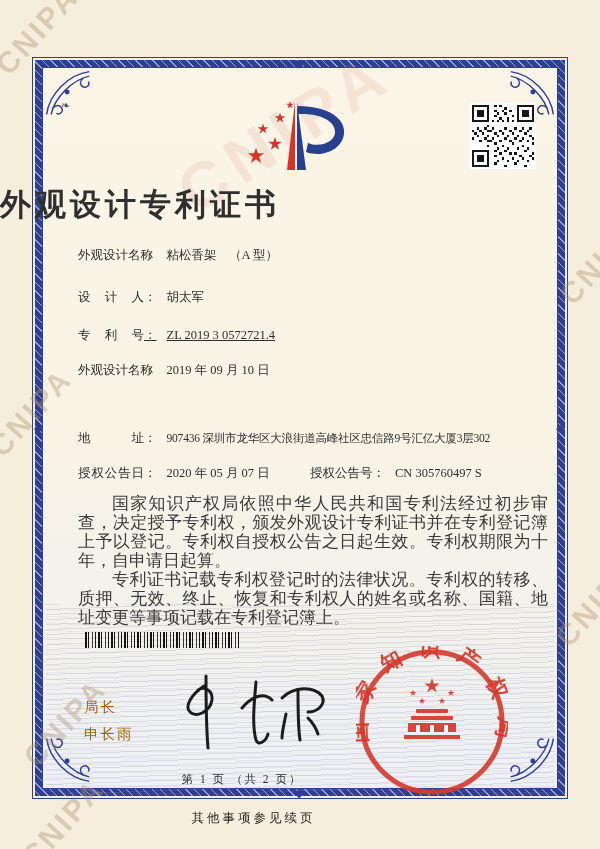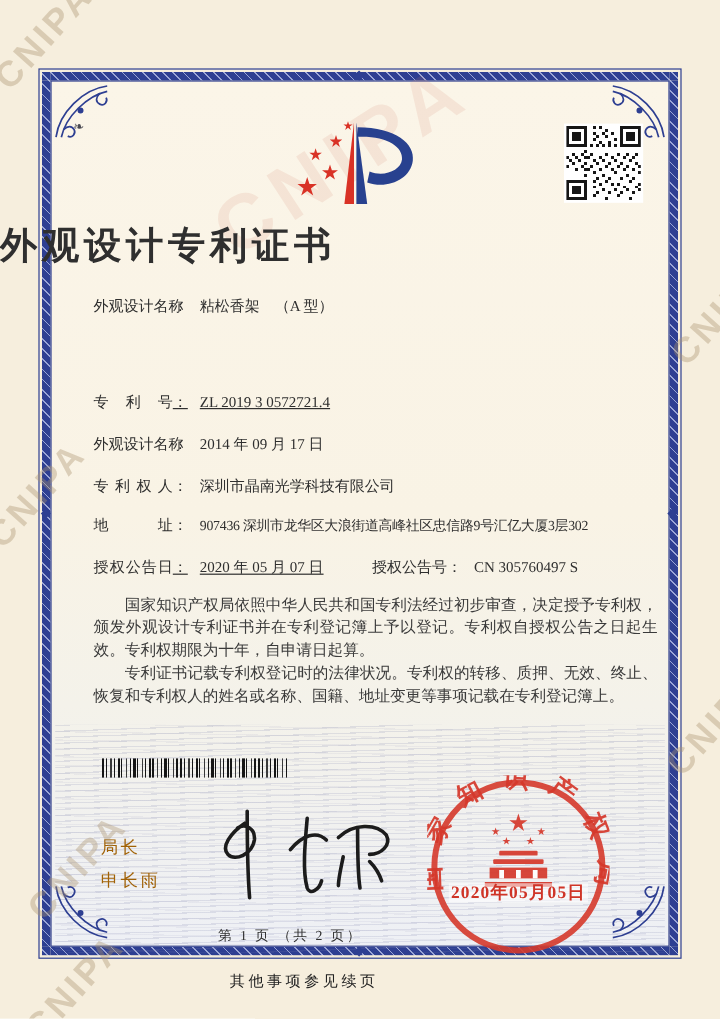--- a/index.html
+++ b/index.html
@@ -37,21 +37,21 @@
 
   
   .frow{position:absolute;left:78px;height:18px;white-space:nowrap;font-size:12.5px;z-index:10;width:480px;}
   .flabel{display:inline-block;width:66px;text-align:justify;text-align-last:justify;vertical-align:top;}
   .fval{margin-left:10px;}
   .addr-val{font-size:11.5px;letter-spacing:-0.2px;}
   .pair2{position:absolute;left:232px;top:0;}
 
   
   .paras{position:absolute;left:78px;top:494px;width:470px;z-index:10;}
-  .paras p{margin:0;text-indent:2em;font-size:13px;line-height:19px;color:#3a3a3a;text-align:justify;}
+  .paras p{margin:0;text-indent:2em;font-size:17px;line-height:19px;color:#3a3a3a;text-align:justify;}
 
   
   .barcode{position:absolute;left:85px;top:632px;width:155px;height:16px;z-index:10;
      background:repeating-linear-gradient(90deg,#151515 0 2px,transparent 2px 3px,#151515 3px 4px,
                 transparent 4px 7px,#3a3a3a 7px 8px,transparent 8px 10px,#151515 10px 11px,transparent 11px 13px);}
   .director{position:absolute;left:84px;top:694px;z-index:20;
             font-family:"Liberation Sans","DejaVu Sans",sans-serif;font-size:14.5px;
             letter-spacing:2px;color:#a16207;line-height:27px;}
   .signature{position:absolute;left:170px;top:668px;z-index:20;}
   .seal{position:absolute;left:356px;top:646px;width:152px;height:152px;z-index:30;}
@@ -246,33 +246,33 @@
         <rect x="13" y="24" width="1" height="1"></rect>
         <rect x="21" y="24" width="1" height="1"></rect>
     </g>
   </svg>
 
   <div class="title">外观设计专利证书</div>
 
   <div class="frow" style="top:247px;">
     <span class="flabel">外观设计名称</span><span>：</span><span class="fval">粘松香架　（A 型）</span>
   </div>
+  <div class="frow" style="top:289px;">
+    <span class="flabel">设计人</span><span>：</span><span class="fval">胡太军</span>
+  </div>
   <div class="frow" style="top:327px;text-decoration:underline;">
     <span class="flabel">专利号</span><span>：</span><span class="fval">ZL 2019 3 0572721.4</span>
   </div>
   <div class="frow" style="top:362px;">
-    <span class="flabel">外观设计名称</span><span>：</span><span class="fval">2014 年 09 月 17 日</span>
-  </div>
-  <div class="frow" style="top:397px;">
-    <span class="flabel">专利权人</span><span>：</span><span class="fval">深圳市晶南光学科技有限公司</span>
+    <span class="flabel">外观设计名称</span><span>：</span><span class="fval">2019 年 09 月 10 日</span>
   </div>
   <div class="frow" style="top:430px;">
     <span class="flabel">地址</span><span>：</span><span class="fval addr-val">907436 深圳市龙华区大浪街道高峰社区忠信路9号汇亿大厦3层302</span>
   </div>
-  <div class="frow" style="top:465px;text-decoration:underline;">
+  <div class="frow" style="top:465px;">
     <span class="flabel">授权公告日</span><span>：</span><span class="fval">2020 年 05 月 07 日</span>
     <span class="pair2">
       <span>授权公告号</span><span>：</span><span class="fval">CN 305760497 S</span>
     </span>
   </div>
 
   <div class="paras">
     <p>国家知识产权局依照中华人民共和国专利法经过初步审查，决定授予专利权，颁发外观设计专利证书并在专利登记簿上予以登记。专利权自授权公告之日起生效。专利权期限为十年，自申请日起算。</p>
     <p>专利证书记载专利权登记时的法律状况。专利权的转移、质押、无效、终止、恢复和专利权人的姓名或名称、国籍、地址变更等事项记载在专利登记簿上。</p>
   </div>
@@ -312,18 +312,17 @@
       <path transform="translate(95,47) scale(3.5)" d="M0,-1 L0.2245,-0.309 0.951,-0.309 0.363,0.118 0.588,0.809 0,0.382 -0.588,0.809 -0.363,0.118 -0.951,-0.309 -0.2245,-0.309 Z"></path>
       <rect x="60" y="63" width="32" height="4" rx="1"></rect>
       <rect x="55" y="70" width="42" height="4" rx="1"></rect>
       <rect x="52" y="77" width="48" height="9"></rect>
       <rect x="60" y="79" width="4" height="7" fill="#fff"></rect>
       <rect x="74" y="79" width="4" height="7" fill="#fff"></rect>
       <rect x="88" y="79" width="4" height="7" fill="#fff"></rect>
       <rect x="48" y="89" width="56" height="4"></rect>
     </g>
   </svg>
-  <div class="seal-date"><span>2020年05月05日</span></div>
 
   <div class="page-info">第 1 页 （共 2 页）</div>
   <div class="footer-note">其他事项参见续页</div>
 
 </div>
 
 </body></html>

